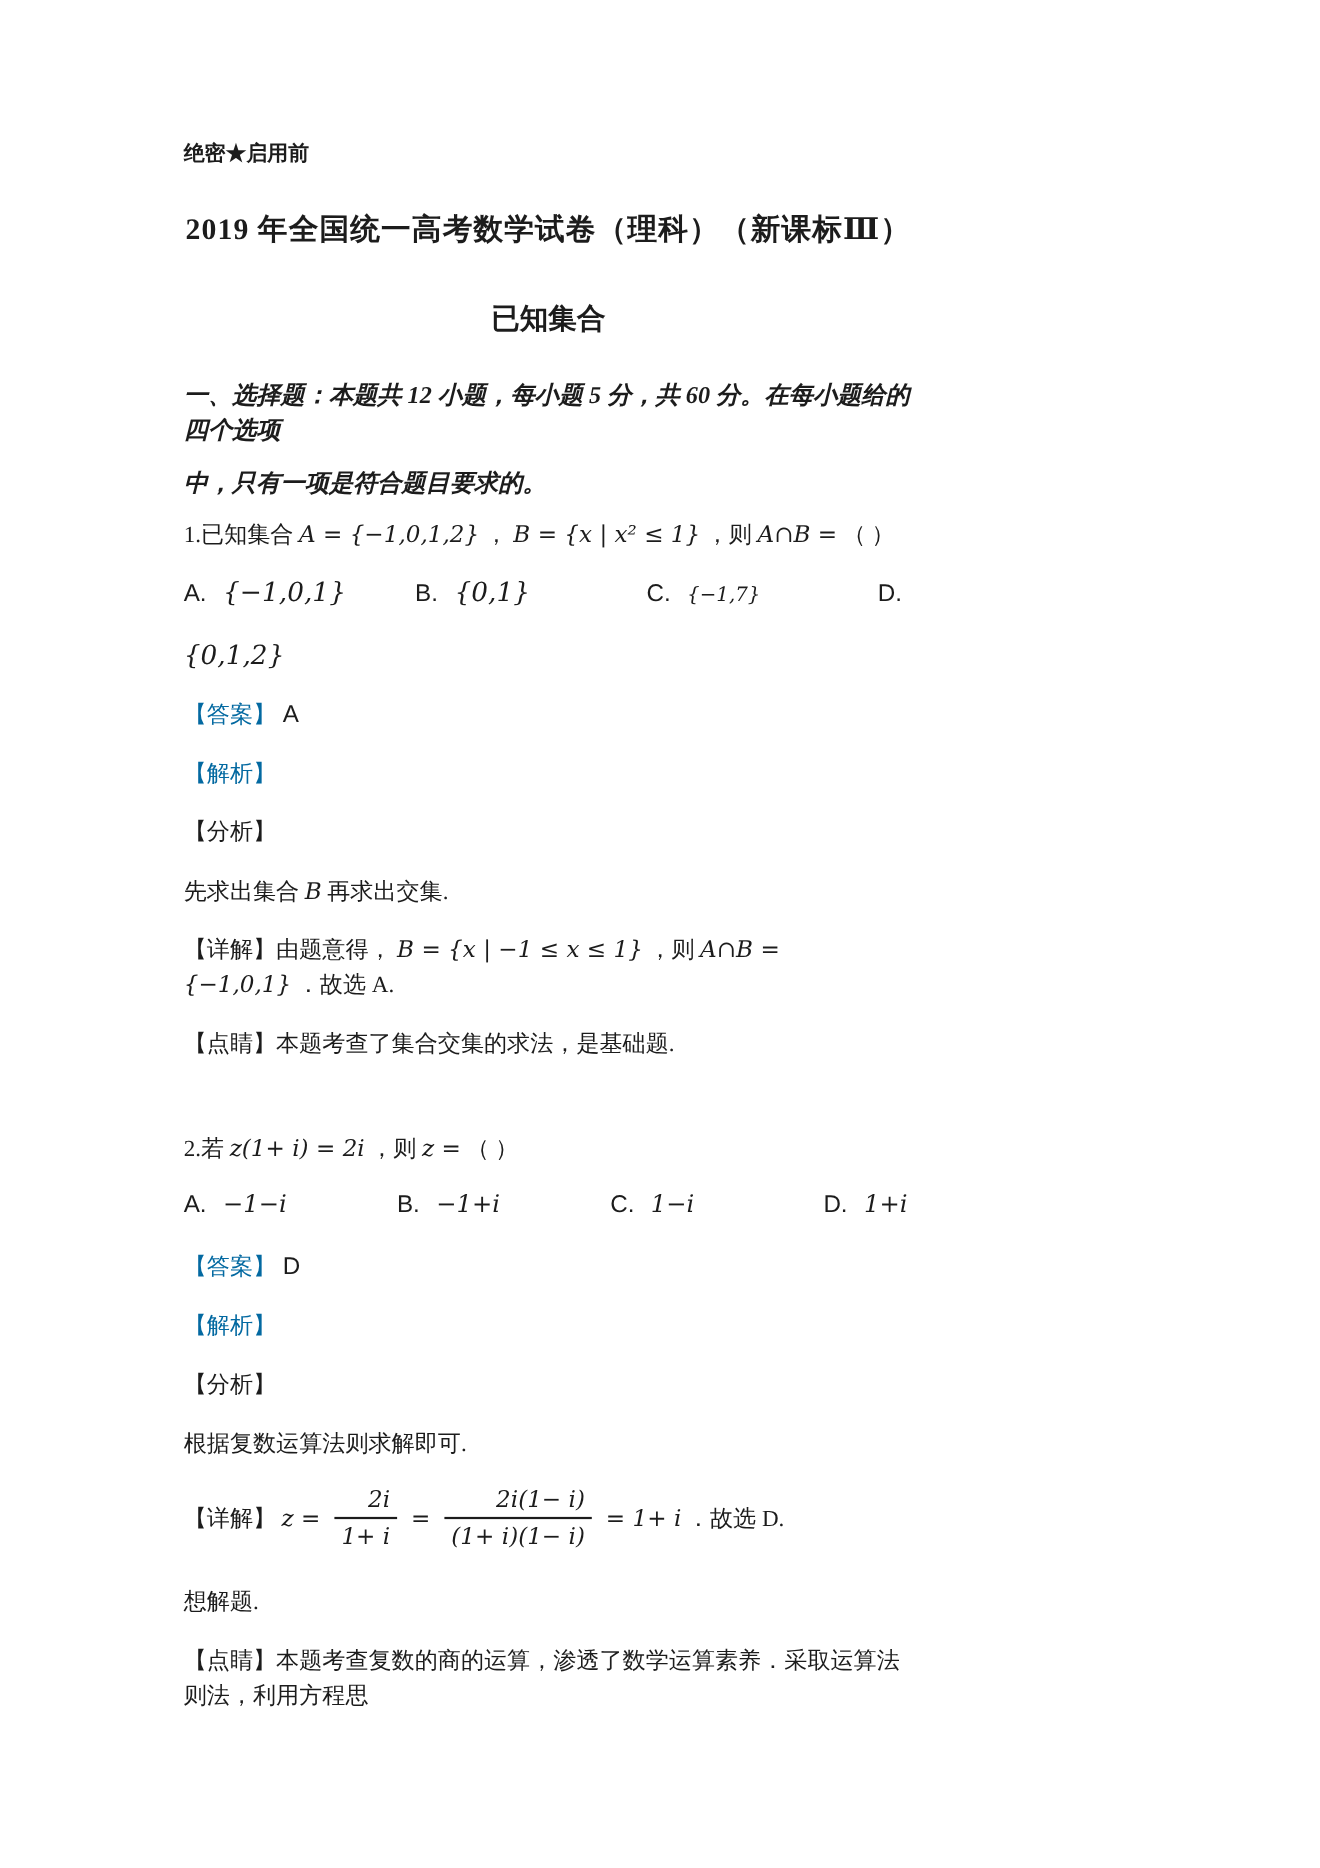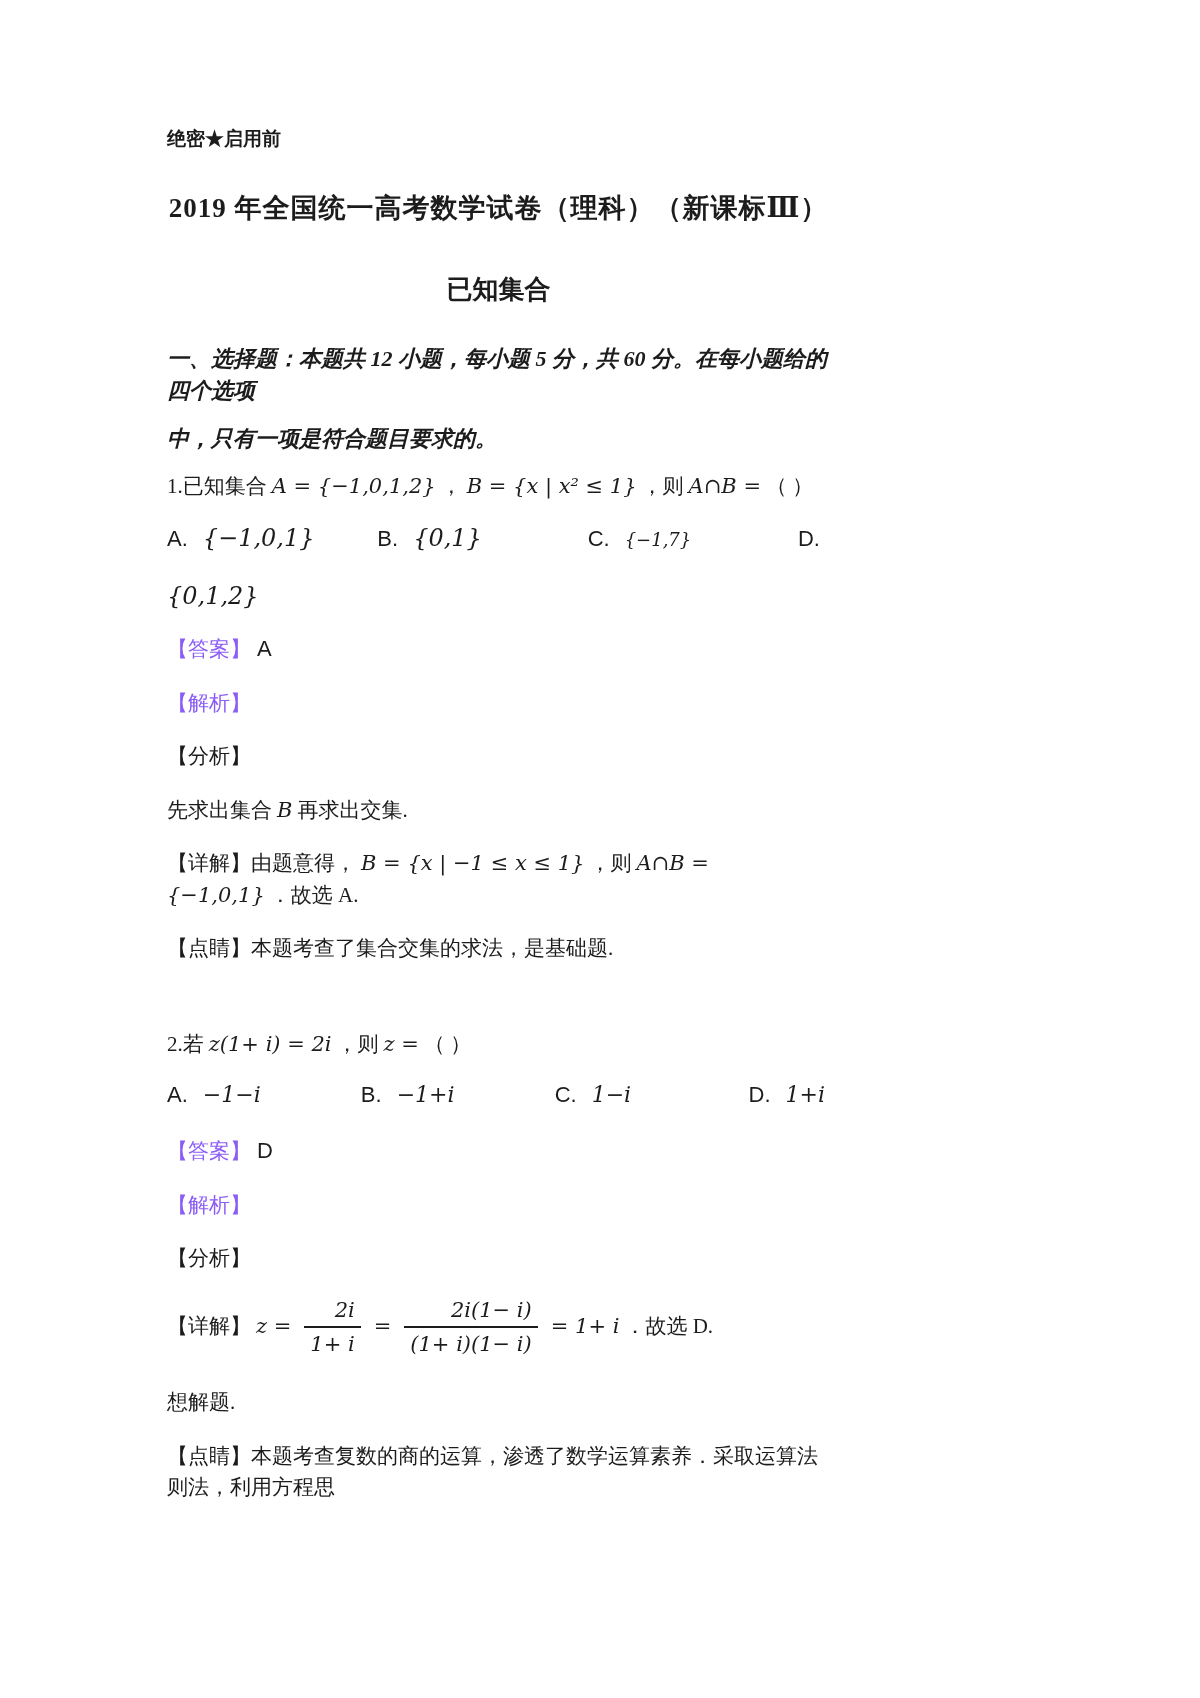--- a/index.html
+++ b/index.html
@@ -18,21 +18,21 @@
   .stem{margin-top:6px;}
   .math{font-family:"DejaVu Serif",serif;font-style:italic;margin:0 5px;}
   .opt-row{display:flex;margin:10px 0 26px;align-items:baseline;}
   .opt{width:227px;display:flex;align-items:baseline;}
   .opt:last-child{width:auto;}
   .opt-label{font-family:"Liberation Sans",sans-serif;font-size:22px;margin-right:10px;}
   .optval-lg{font-size:24px;}
   .optval-md{font-size:22px;}
   .optval-sm{font-size:18px;}
   .overflow-opt{font-size:24px;margin:0 0 18px;}
-  .blue{color:#8b5cf6;}
+  .blue{color:#0369a1;}
   .ans-letter{font-family:"Liberation Sans",sans-serif;font-size:22px;margin-left:6px;}
   .q-block{margin-top:0;}
   .q2-block{margin-top:64px;}
   .frac{display:inline-block;vertical-align:middle;text-align:center;margin:0 8px;line-height:1.25;}
   .frac .top{display:block;padding:0 6px 3px;border-bottom:2px solid #1c1c1c;text-align:right;}
   .frac .bot{display:block;padding:3px 6px 0;}
   .detail-math-line{display:flex;align-items:center;flex-wrap:wrap;margin:14px 0 30px;line-height:1.5;}
   .mb-sm{margin-bottom:18px;}
 </style>
 </head>
@@ -108,20 +108,21 @@
           <span class="math optval-md">1+i</span>
         </div>
     </div>
 
     <p class="line"><span class="blue">【答案】</span><span class="ans-letter">D</span></p>
 
     <p class="line blue">【解析】</p>
 
     <p class="line">【分析】</p>
 
+    <p class="line">根据复数运算法则求解即可.</p>
 
     <div class="detail-math-line">
       <span>【详解】</span>
       <span class="math">z =</span>
       <span class="frac math">
           <span class="top">2i</span>
           <span class="bot">1+ i</span>
         </span>
       <span class="math">=</span>
       <span class="frac math">

